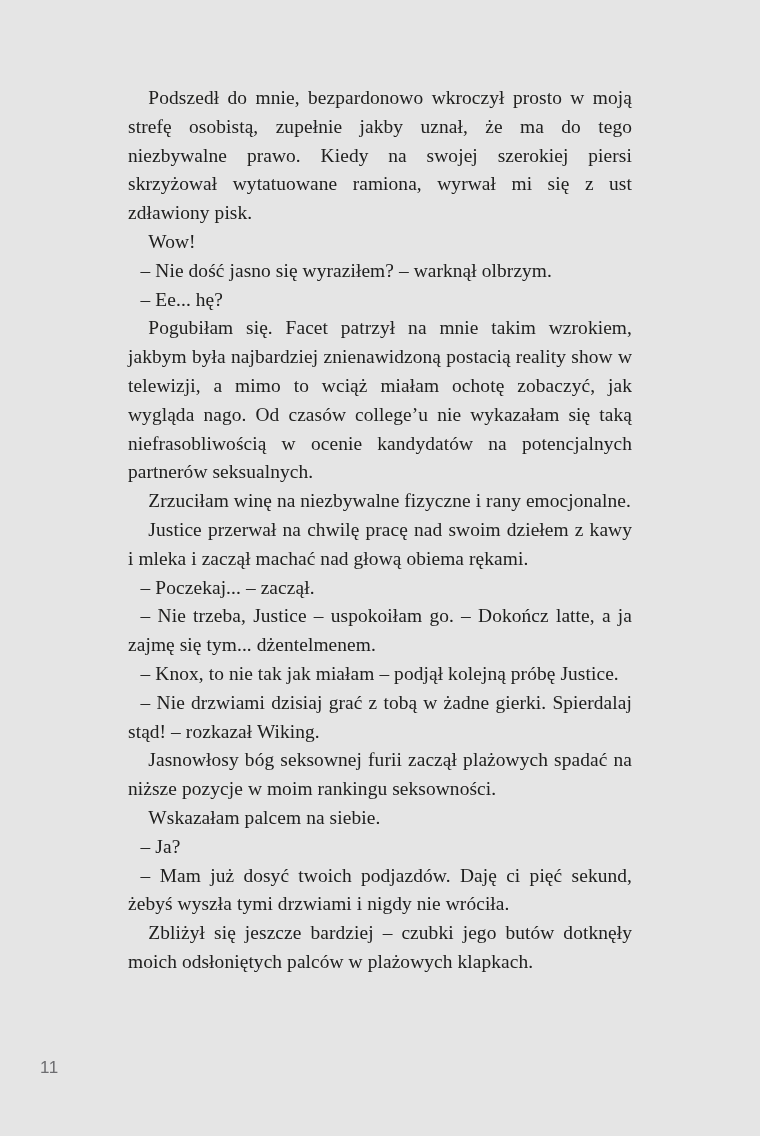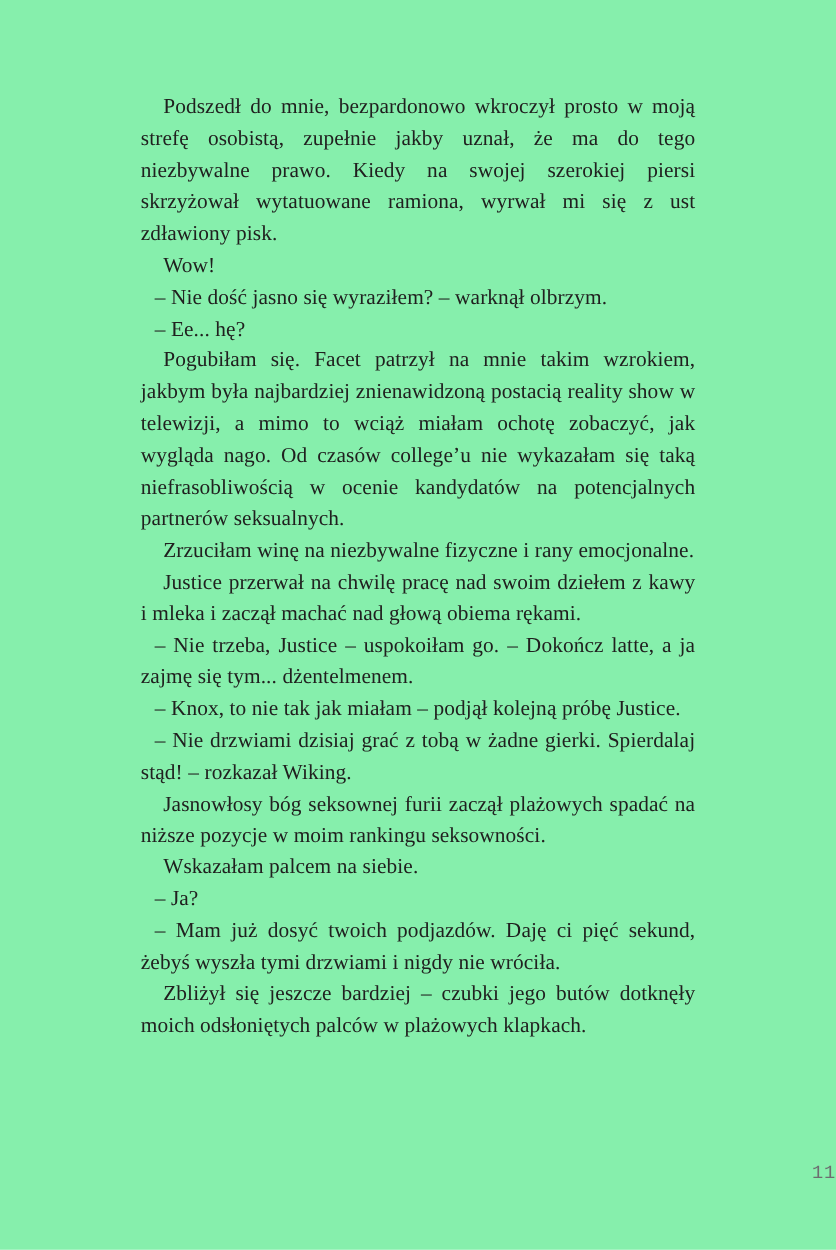--- a/index.html
+++ b/index.html
@@ -13,21 +13,21 @@
     background: #ffffff;
     font-family: "Liberation Serif", "DejaVu Serif", serif;
     color: #1d1d1f;
     overflow: hidden;
   }
 
   .page {
     position: relative;
     width: 760px;
     height: 1136px;
-    background: #86efac;
+    background: #e5e5e5;
     box-sizing: border-box;
   }
 
   .text-block {
     position: absolute;
     left: 128px;
     top: 84px;
     width: 504px;
   }
 
@@ -50,42 +50,44 @@
 
   p.para:last-child {
     margin-bottom: 0;
   }
 
   .folio {
     position: absolute;
     left: 0;
     right: 0;
     top: 1058px;
-    text-align: right;
+    text-align: left;
     font-size: 17px;
     line-height: 20px;
     color: #6d6d70;
     letter-spacing: 0.04em;
-    font-family: Liberation Mono, monospace;
+    font-family: Liberation Sans, sans-serif;
+    padding-left: 40px;
   }
 </style>
 </head>
 <body>
 
 <div class="page">
 
   <div class="text-block" id="text-block">
 
   <p class="para">Podszedł do mnie, bezpardonowo wkroczył prosto w moją strefę osobistą, zupełnie jakby uznał, że ma do tego niezbywalne prawo. Kiedy na swojej szerokiej piersi skrzyżował wytatuowane ramiona, wyrwał mi się z ust zdławiony pisk.</p>
       <p class="para">Wow!</p>
       <p class="para dialogue">– Nie dość jasno się wyraziłem? – warknął olbrzym.</p>
       <p class="para dialogue">– Ee... hę?</p>
       <p class="para">Pogubiłam się. Facet patrzył na mnie takim wzrokiem, jakbym była najbardziej znienawidzoną postacią reality show w telewizji, a mimo to wciąż miałam ochotę zobaczyć, jak wygląda nago. Od czasów college’u nie wykazałam się taką niefrasobliwością w ocenie kandydatów na potencjalnych partnerów seksualnych.</p>
       <p class="para">Zrzuciłam winę na niezbywalne fizyczne i rany emocjonalne.</p>
       <p class="para">Justice przerwał na chwilę pracę nad swoim dziełem z kawy i mleka i zaczął machać nad głową obiema rękami.</p>
+      <p class="para dialogue">– Poczekaj... – zaczął.</p>
       <p class="para dialogue">– Nie trzeba, Justice – uspokoiłam go. – Dokończ latte, a ja zajmę się tym... dżentelmenem.</p>
       <p class="para dialogue">– Knox, to nie tak jak miałam – podjął kolejną próbę Justice.</p>
       <p class="para dialogue">– Nie drzwiami dzisiaj grać z tobą w żadne gierki. Spierdalaj stąd! – rozkazał Wiking.</p>
       <p class="para">Jasnowłosy bóg seksownej furii zaczął plażowych spadać na niższe pozycje w moim rankingu seksowności.</p>
       <p class="para">Wskazałam palcem na siebie.</p>
       <p class="para dialogue">– Ja?</p>
       <p class="para dialogue">– Mam już dosyć twoich podjazdów. Daję ci pięć sekund, żebyś wyszła tymi drzwiami i nigdy nie wróciła.</p>
       <p class="para">Zbliżył się jeszcze bardziej – czubki jego butów dotknęły moich odsłoniętych palców w plażowych klapkach.</p>
     </div>
 

